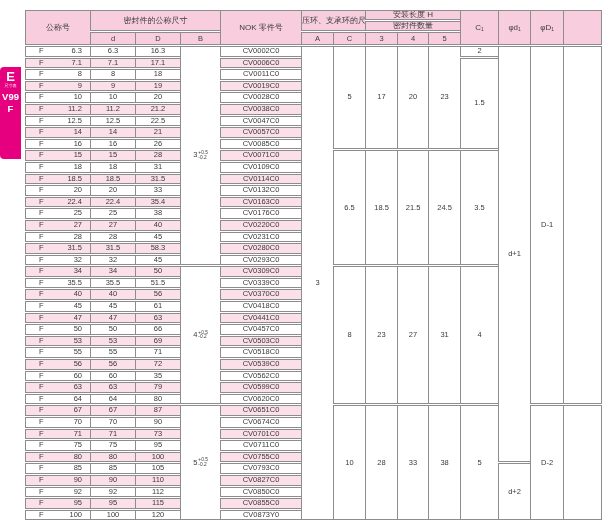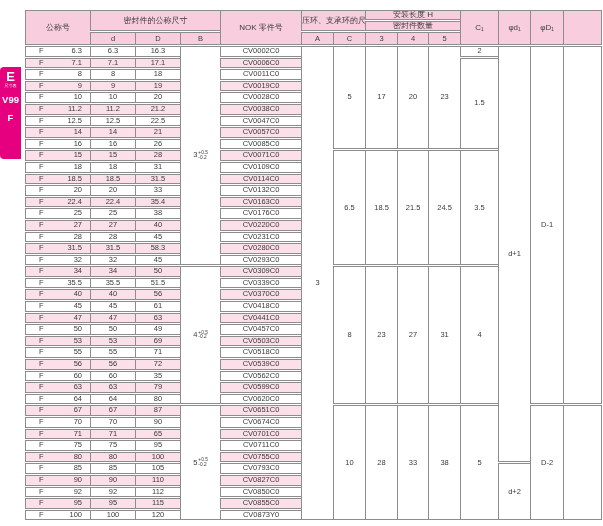--- a/index.html
+++ b/index.html
@@ -4,21 +4,21 @@
 <style>
   html,body{margin:0;padding:0;width:603px;height:526px;background:#ffffff;overflow:hidden;
     font-family:"Liberation Sans","DejaVu Sans",sans-serif;}
   .page{position:relative;width:603px;height:526px;background:#fff;}
 
   
   .side-tab{position:absolute;left:0;top:67px;width:21px;height:92px;background:#e6007f;
     border-radius:4px 0 0 4px;color:#fff;text-align:center;padding-top:3px;box-sizing:border-box;}
   .side-tab .big{font-size:13px;font-weight:bold;line-height:13px;}
   .side-tab .tiny{font-size:4.5px;line-height:6px;transform:scale(.9);}
-  .side-tab .series{font-size:9.5px;font-weight:bold;line-height:18px;margin-top:2px;
+  .side-tab .series{font-size:9.5px;font-weight:bold;line-height:12px;margin-top:2px;
     width:21px;word-break:break-all;letter-spacing:0;}
 
   
   .tbl-wrap{position:absolute;left:25px;top:9px;}
   table{border-collapse:separate;border-spacing:0 1px;table-layout:fixed;width:577px;}
   th,td{border:solid #8d8d8d;border-width:1px 0 1px 1px;margin:0;padding:0;text-align:center;
     vertical-align:middle;overflow:hidden;white-space:nowrap;}
   .cell-right{border-right-width:1px;}
   th{background:#f8cedf;color:#3c3c3c;font-weight:normal;font-size:8px;line-height:8px;}
   tr.h1 th{height:8px;}
@@ -388,21 +388,21 @@
             <td class="part band">CV0441C0</td>
           </tr>
           <tr>
             <td class="code">
               <span class="code-in">
                 <span>F</span>
                 <span>50</span>
               </span>
             </td>
             <td class="">50</td>
-            <td class="">49</td>
+            <td class="">66</td>
             <td class="part">CV0457C0</td>
           </tr>
           <tr>
             <td class="code band">
               <span class="code-in">
                 <span>F</span>
                 <span>53</span>
               </span>
             </td>
             <td class=" band">53</td>
@@ -501,21 +501,21 @@
             <td class="part">CV0674C0</td>
           </tr>
           <tr>
             <td class="code band">
               <span class="code-in">
                 <span>F</span>
                 <span>71</span>
               </span>
             </td>
             <td class=" band">71</td>
-            <td class=" band">65</td>
+            <td class=" band">73</td>
             <td class="part band">CV0701C0</td>
           </tr>
           <tr>
             <td class="code">
               <span class="code-in">
                 <span>F</span>
                 <span>75</span>
               </span>
             </td>
             <td class="">75</td>

